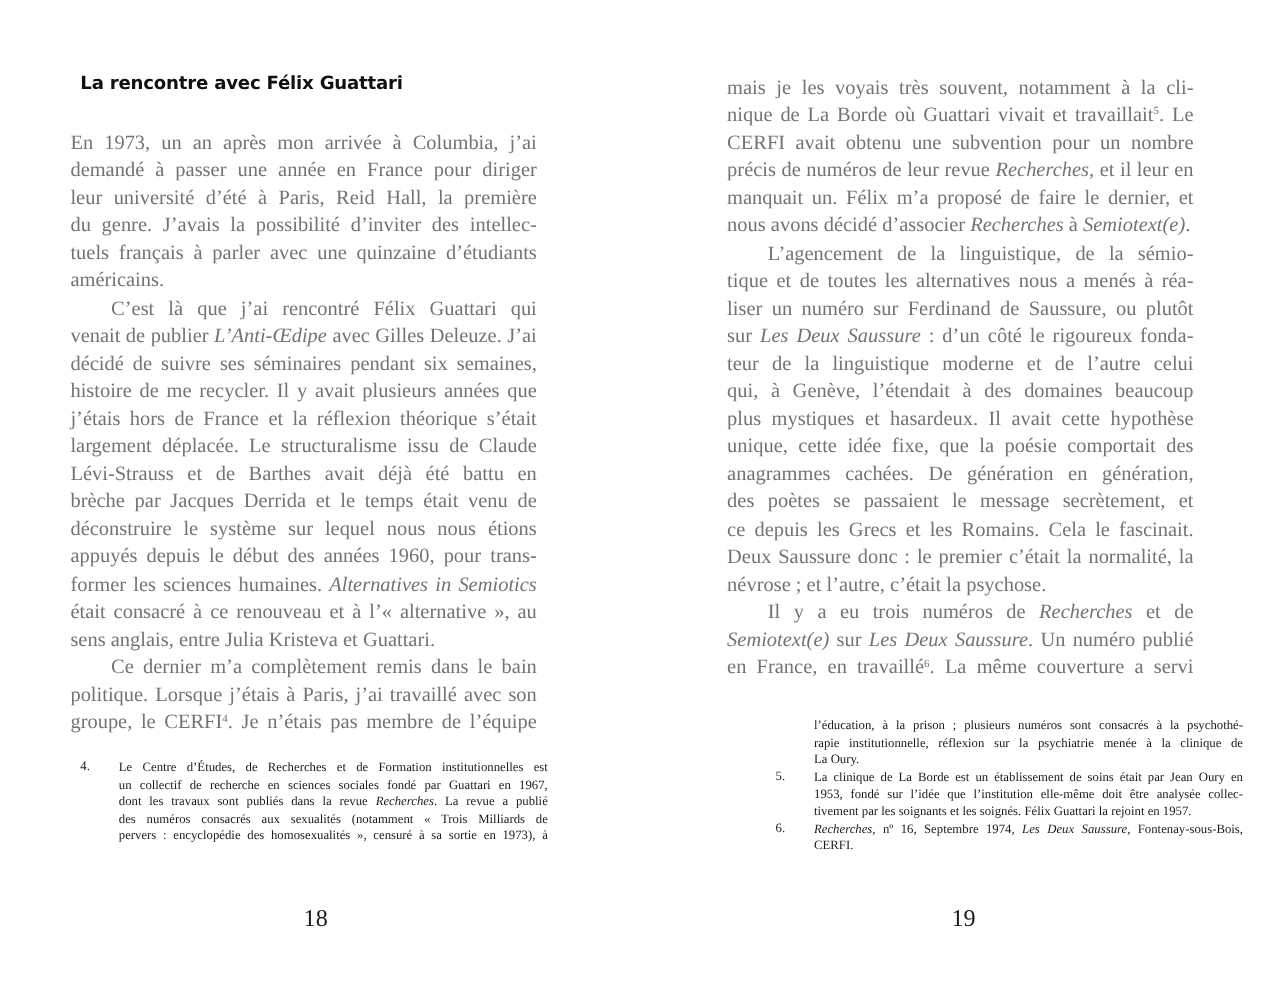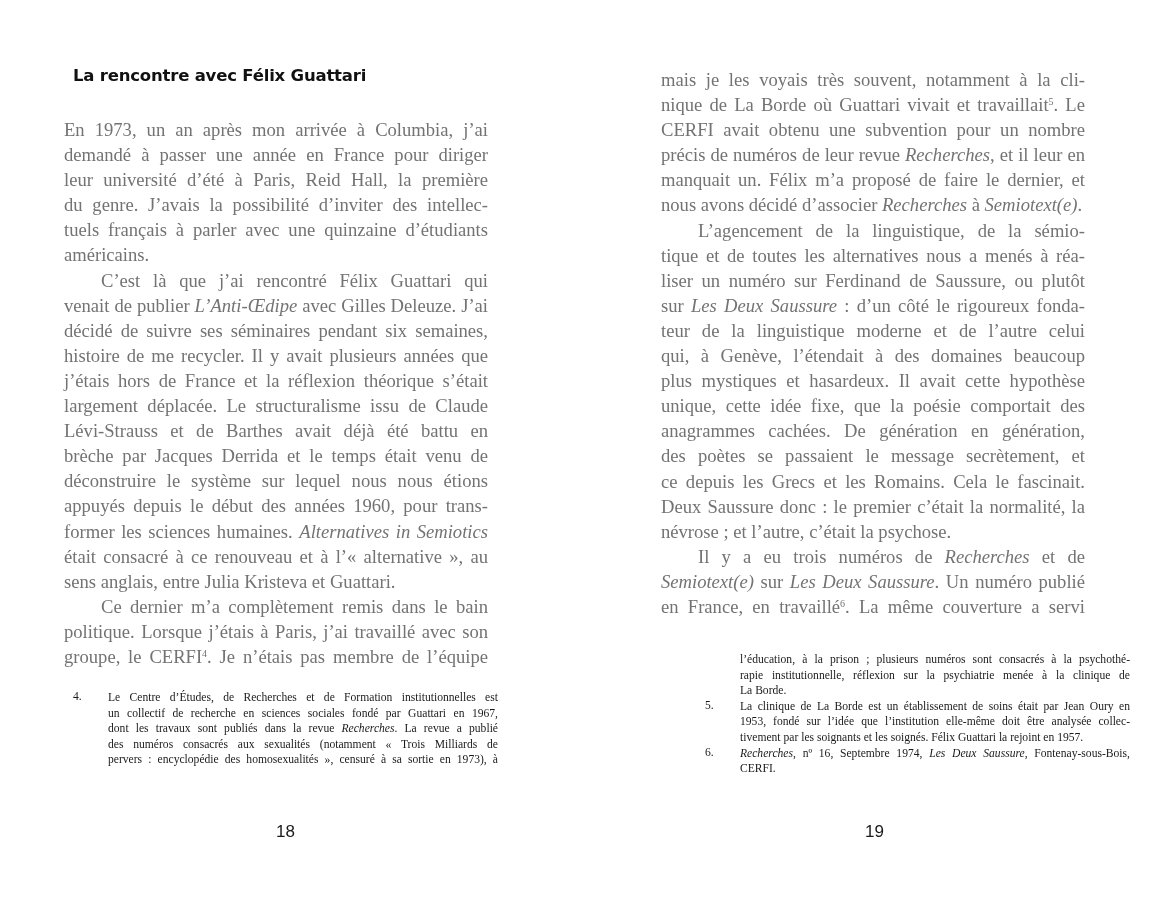--- a/index.html
+++ b/index.html
@@ -33,21 +33,21 @@
   #right-notes { left: 82px; top: 652px; width: 425px; margin-left: 44px; }
   .note { position: relative; padding-left: 35px; }
   .note .num { position: absolute; left: 0; top: 0; }
   .nl {
     height: 15.6px; line-height: 15.6px; white-space: nowrap;
     text-align: justify; text-align-last: justify;
   }
   .nl.last { text-align-last: left; }
   .folio {
     position: absolute; top: 822px;
-    font-family: Liberation Sans, sans-serif; font-size: 17px; color: #1a1a1a;
+    font-family: Liberation Serif, serif; font-size: 22px; color: #1a1a1a;
   }
   #left-folio { left: 276px; }
   #right-folio { left: 286px; }
 </style>
 </head>
 <body>
 
 <div class="page" id="page-left">
   <div class="heading">La rencontre avec Félix Guattari</div>
   <div class="body-text" id="left-body">
@@ -110,21 +110,21 @@
       <div class="ln last"><span>névrose ; et l’autre, c’était la psychose.</span></div>
       <div class="ln indent"><span>Il y a eu trois numéros de </span><em>Recherches</em><span> et de</span></div>
       <div class="ln"><em>Semiotext(e)</em><span> sur </span><em>Les Deux Saussure</em><span>. Un numéro publié</span></div>
       <div class="ln"><span>en France, en travaillé</span><sup class="fn">6</sup><span>. La même couverture a servi</span></div>
     </div>
   <div class="notes" id="right-notes">
       <div class="note">
         <span class="num"></span>
         <div class="nl"><span>l’éducation, à la prison ; plusieurs numéros sont consacrés à la psychothé-</span></div>
         <div class="nl"><span>rapie institutionnelle, réflexion sur la psychiatrie menée à la clinique de</span></div>
-        <div class="nl last"><span>La Borde.</span></div>
+        <div class="nl last"><span>La Oury.</span></div>
       </div>
       <div class="note">
         <span class="num">5.</span>
         <div class="nl"><span>La clinique de La Borde est un établissement de soins était par Jean Oury en</span></div>
         <div class="nl"><span>1953, fondé sur l’idée que l’institution elle-même doit être analysée collec-</span></div>
         <div class="nl last"><span>tivement par les soignants et les soignés. Félix Guattari la rejoint en 1957.</span></div>
       </div>
       <div class="note">
         <span class="num">6.</span>
         <div class="nl"><em>Recherches</em><span>, nº 16, Septembre 1974, </span><em>Les Deux Saussure</em><span>, Fontenay-sous-Bois,</span></div>

